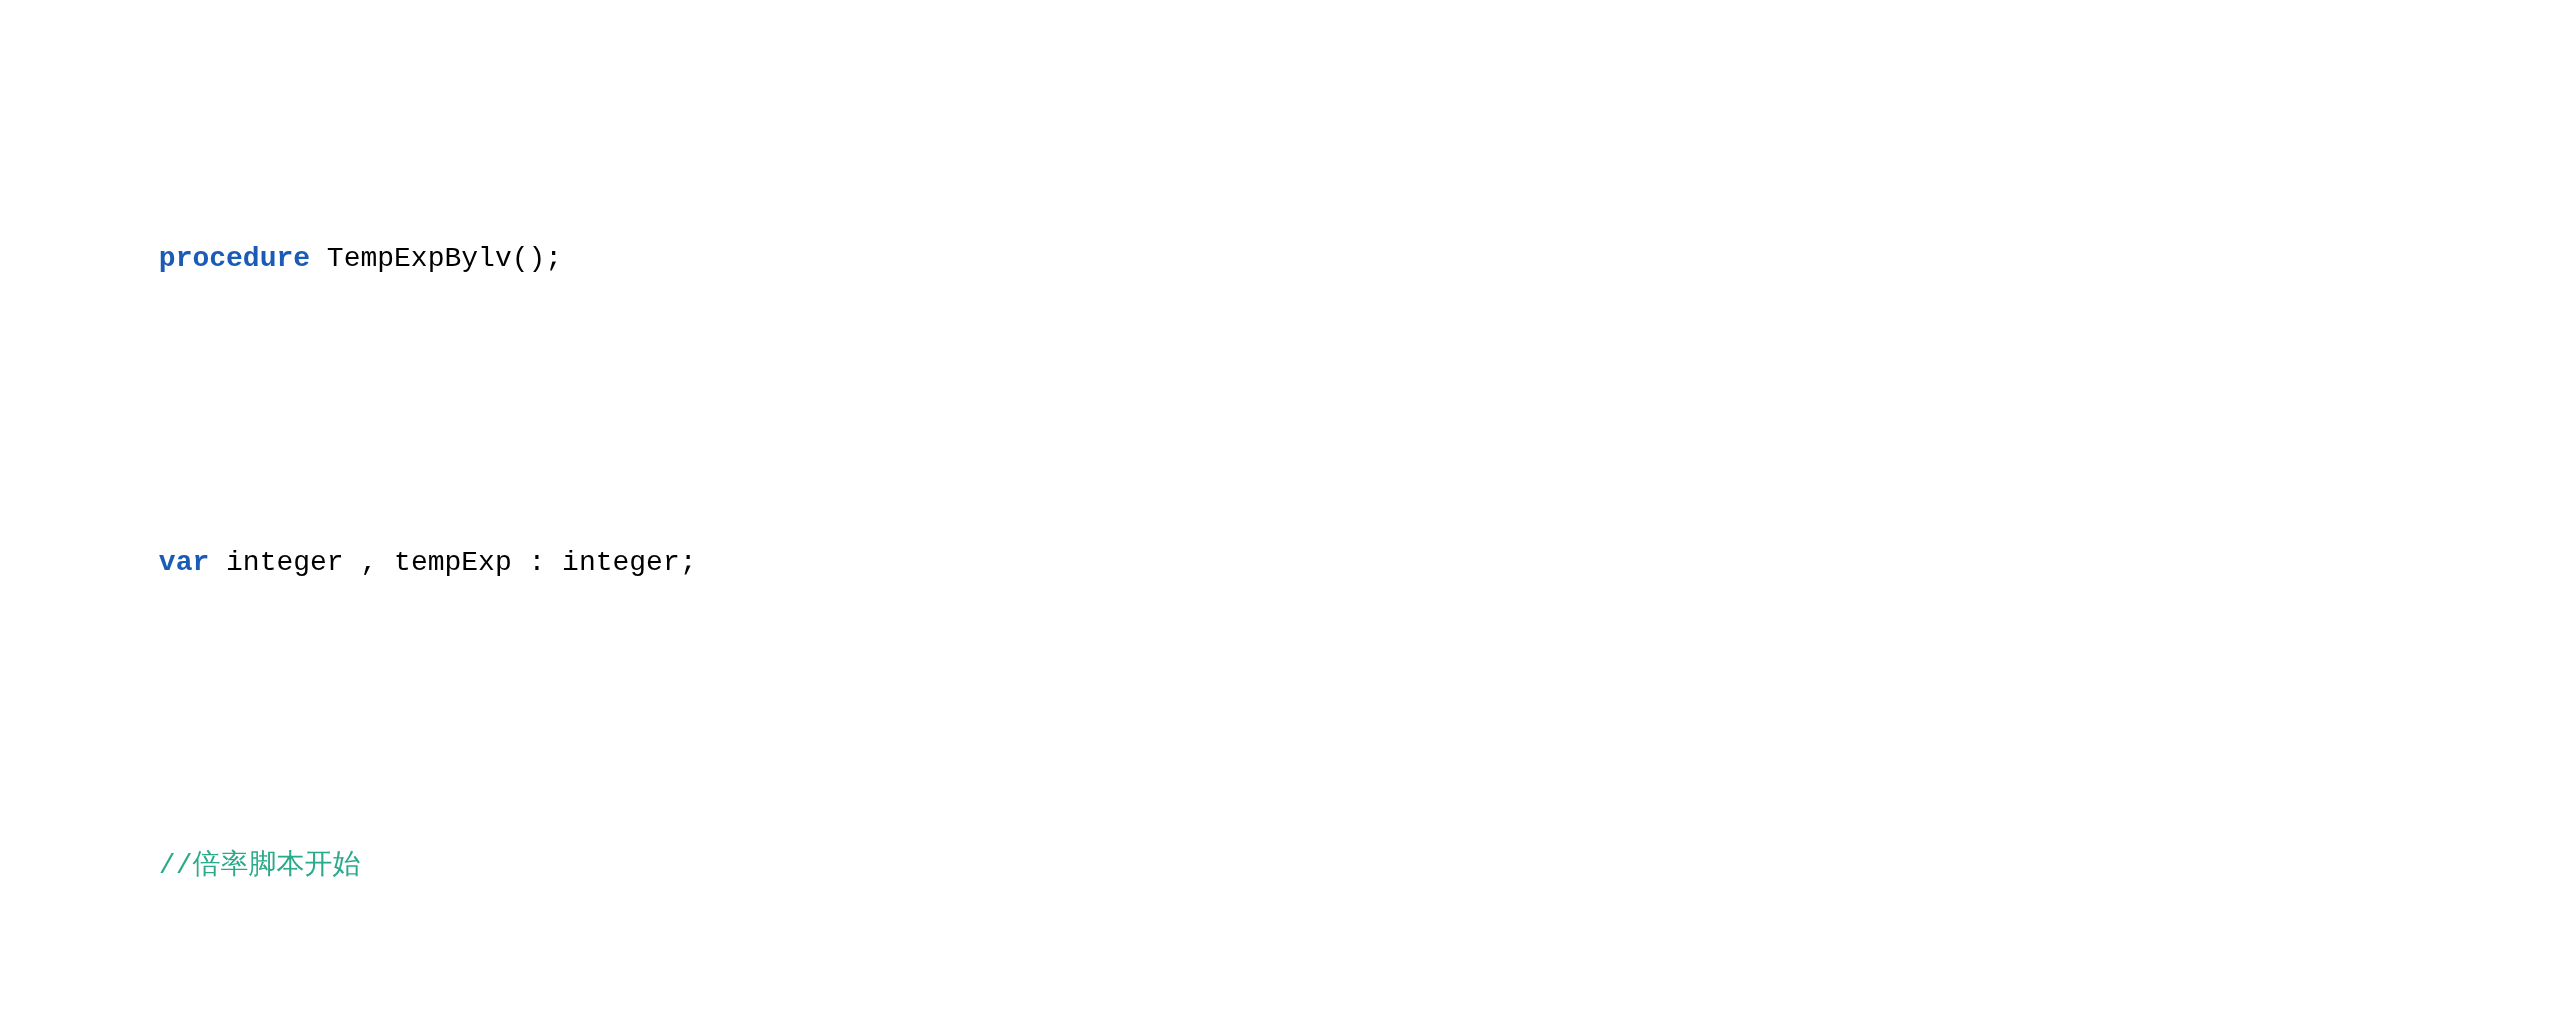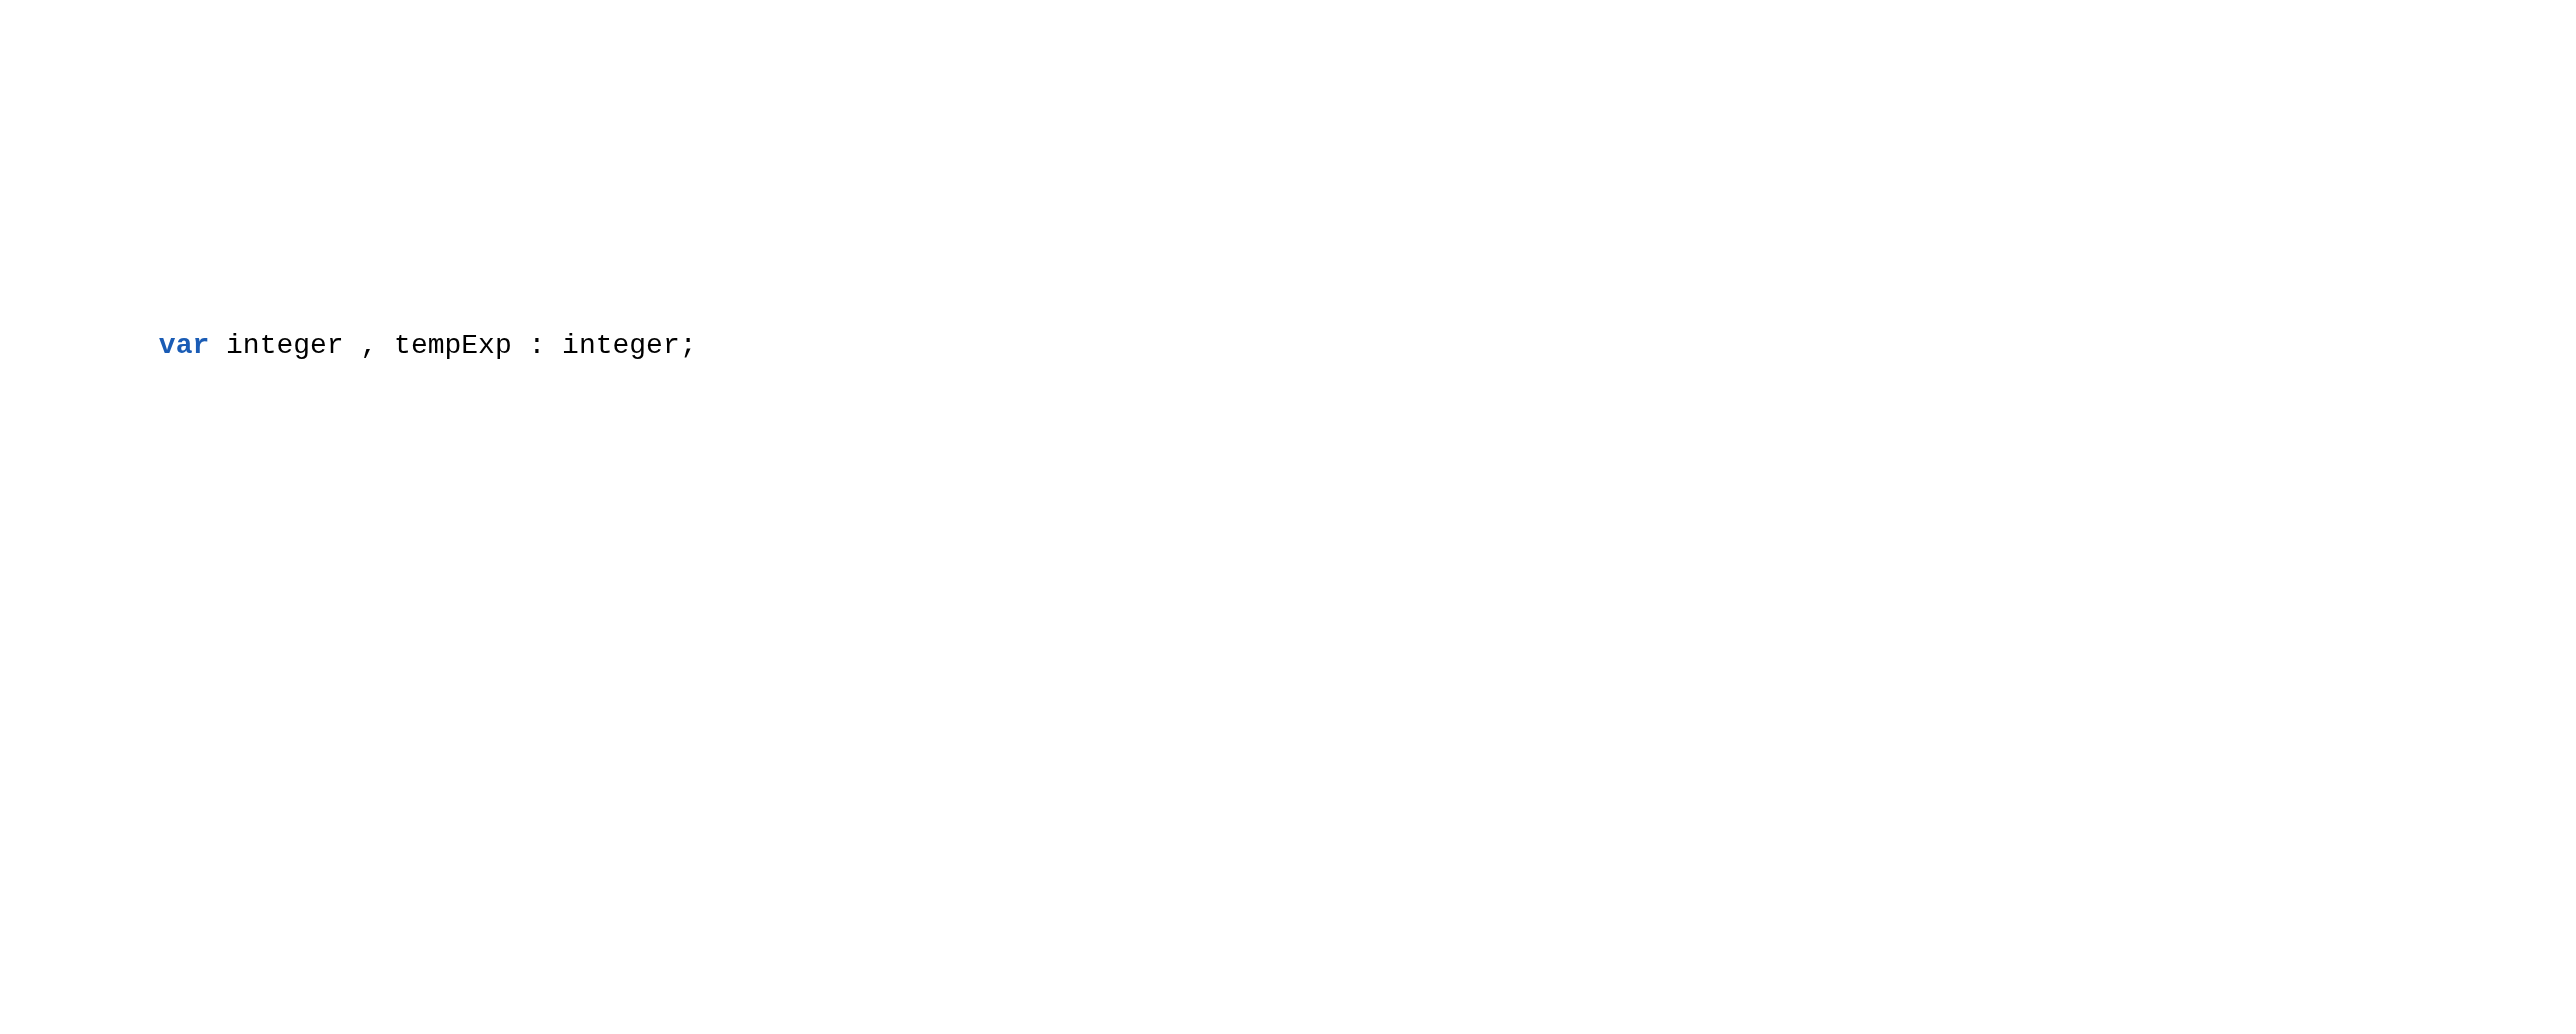--- a/index.html
+++ b/index.html
@@ -47,30 +47,42 @@
     .comment { color: #2aaa8a; }
     .identifier { color: #000000; }
     .paren { color: #000000; }
   </style>
 </head>
 <body>
 
 <div class="code-container">
 
   
+  <div class="line">
+    <div class="gutter"></div>
+    <div class="code-text">
+      <span class="kw-blue">procedure </span><span class="identifier">TempExpBylv</span><span class="paren">();</span>
+    </div>
+  </div>
 
   
   <div class="line">
     <div class="gutter"></div>
     <div class="code-text">
       <span class="kw-blue">var </span><span class="identifier">integer , tempExp : integer;</span>
     </div>
   </div>
 
   
+  <div class="line">
+    <div class="gutter"></div>
+    <div class="code-text">
+      <span class="comment">//倍率脚本开始</span>
+    </div>
+  </div>
 
   
   
 
   
   
 
   
   
 

